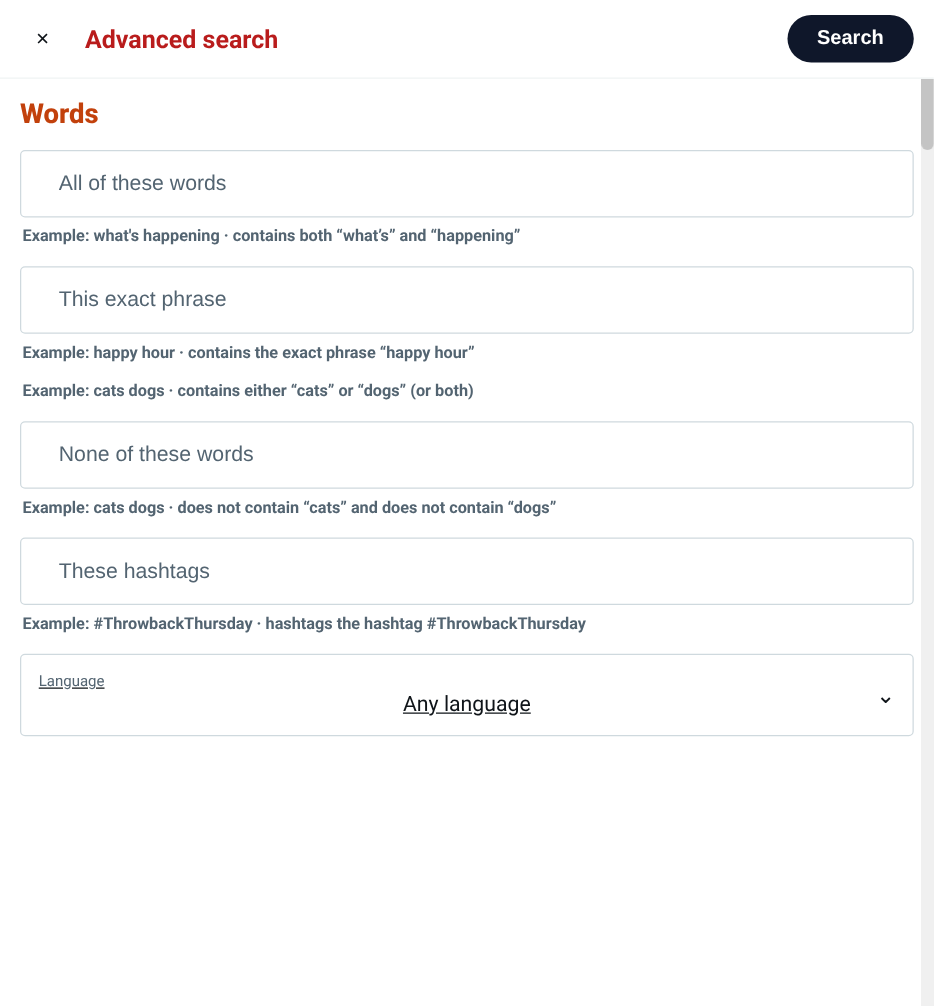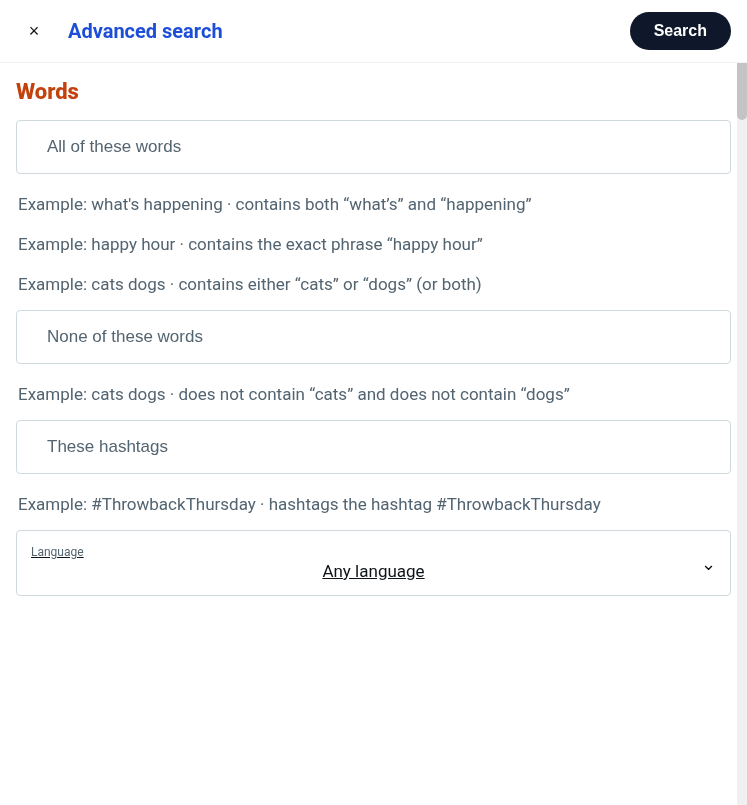--- a/index.html
+++ b/index.html
@@ -46,21 +46,21 @@
       align-items: center;
       justify-content: center;
       border-radius: 50%;
       width: 36px;
       height: 36px;
     }
 
     .header-title {
       font-size: 20px;
       font-weight: 700;
-      color: #1d4ed8;
+      color: #b91c1c;
     }
 
     .search-btn {
       background: #0f172a;
       color: #fff;
       border: none;
       border-radius: 9999px;
       padding: 10px 24px;
       font-size: 16px;
       font-weight: 700;
@@ -93,24 +93,25 @@
       background: #fff;
       display: block;
     }
 
     .input-field::placeholder {
       color: #536471;
       font-size: 17px;
     }
 
     .example-text {
-      font-size: 17px;
-      color: #536471;
-      margin-top: 20px;
+      font-size: 13px;
+      color: #536471;
+      margin-top: 8px;
       padding: 0 2px;
+      font-weight: bold;
     }
 
     .scrollbar-track {
       position: fixed;
       right: 0;
       top: 0;
       width: 10px;
       height: 805px;
       background: #f0f0f0;
     }
@@ -180,20 +181,21 @@
 
 <div class="content">
   <h2 class="section-title">Words</h2>
 
   <div class="field-group">
     <input type="text" class="input-field" placeholder="All of these words" style="">
     <p class="example-text">Example: what's happening · contains both “what’s” and “happening”</p>
   </div>
 
   <div class="field-group">
+    <input type="text" class="input-field" placeholder="This exact phrase" style="">
     <p class="example-text">Example: happy hour · contains the exact phrase “happy hour”</p>
   </div>
 
   <div class="field-group">
     <p class="example-text">Example: cats dogs · contains either “cats” or “dogs” (or both)</p>
   </div>
 
   <div class="field-group">
     <input type="text" class="input-field" placeholder="None of these words" style="">
     <p class="example-text">Example: cats dogs · does not contain “cats” and does not contain “dogs”</p>

